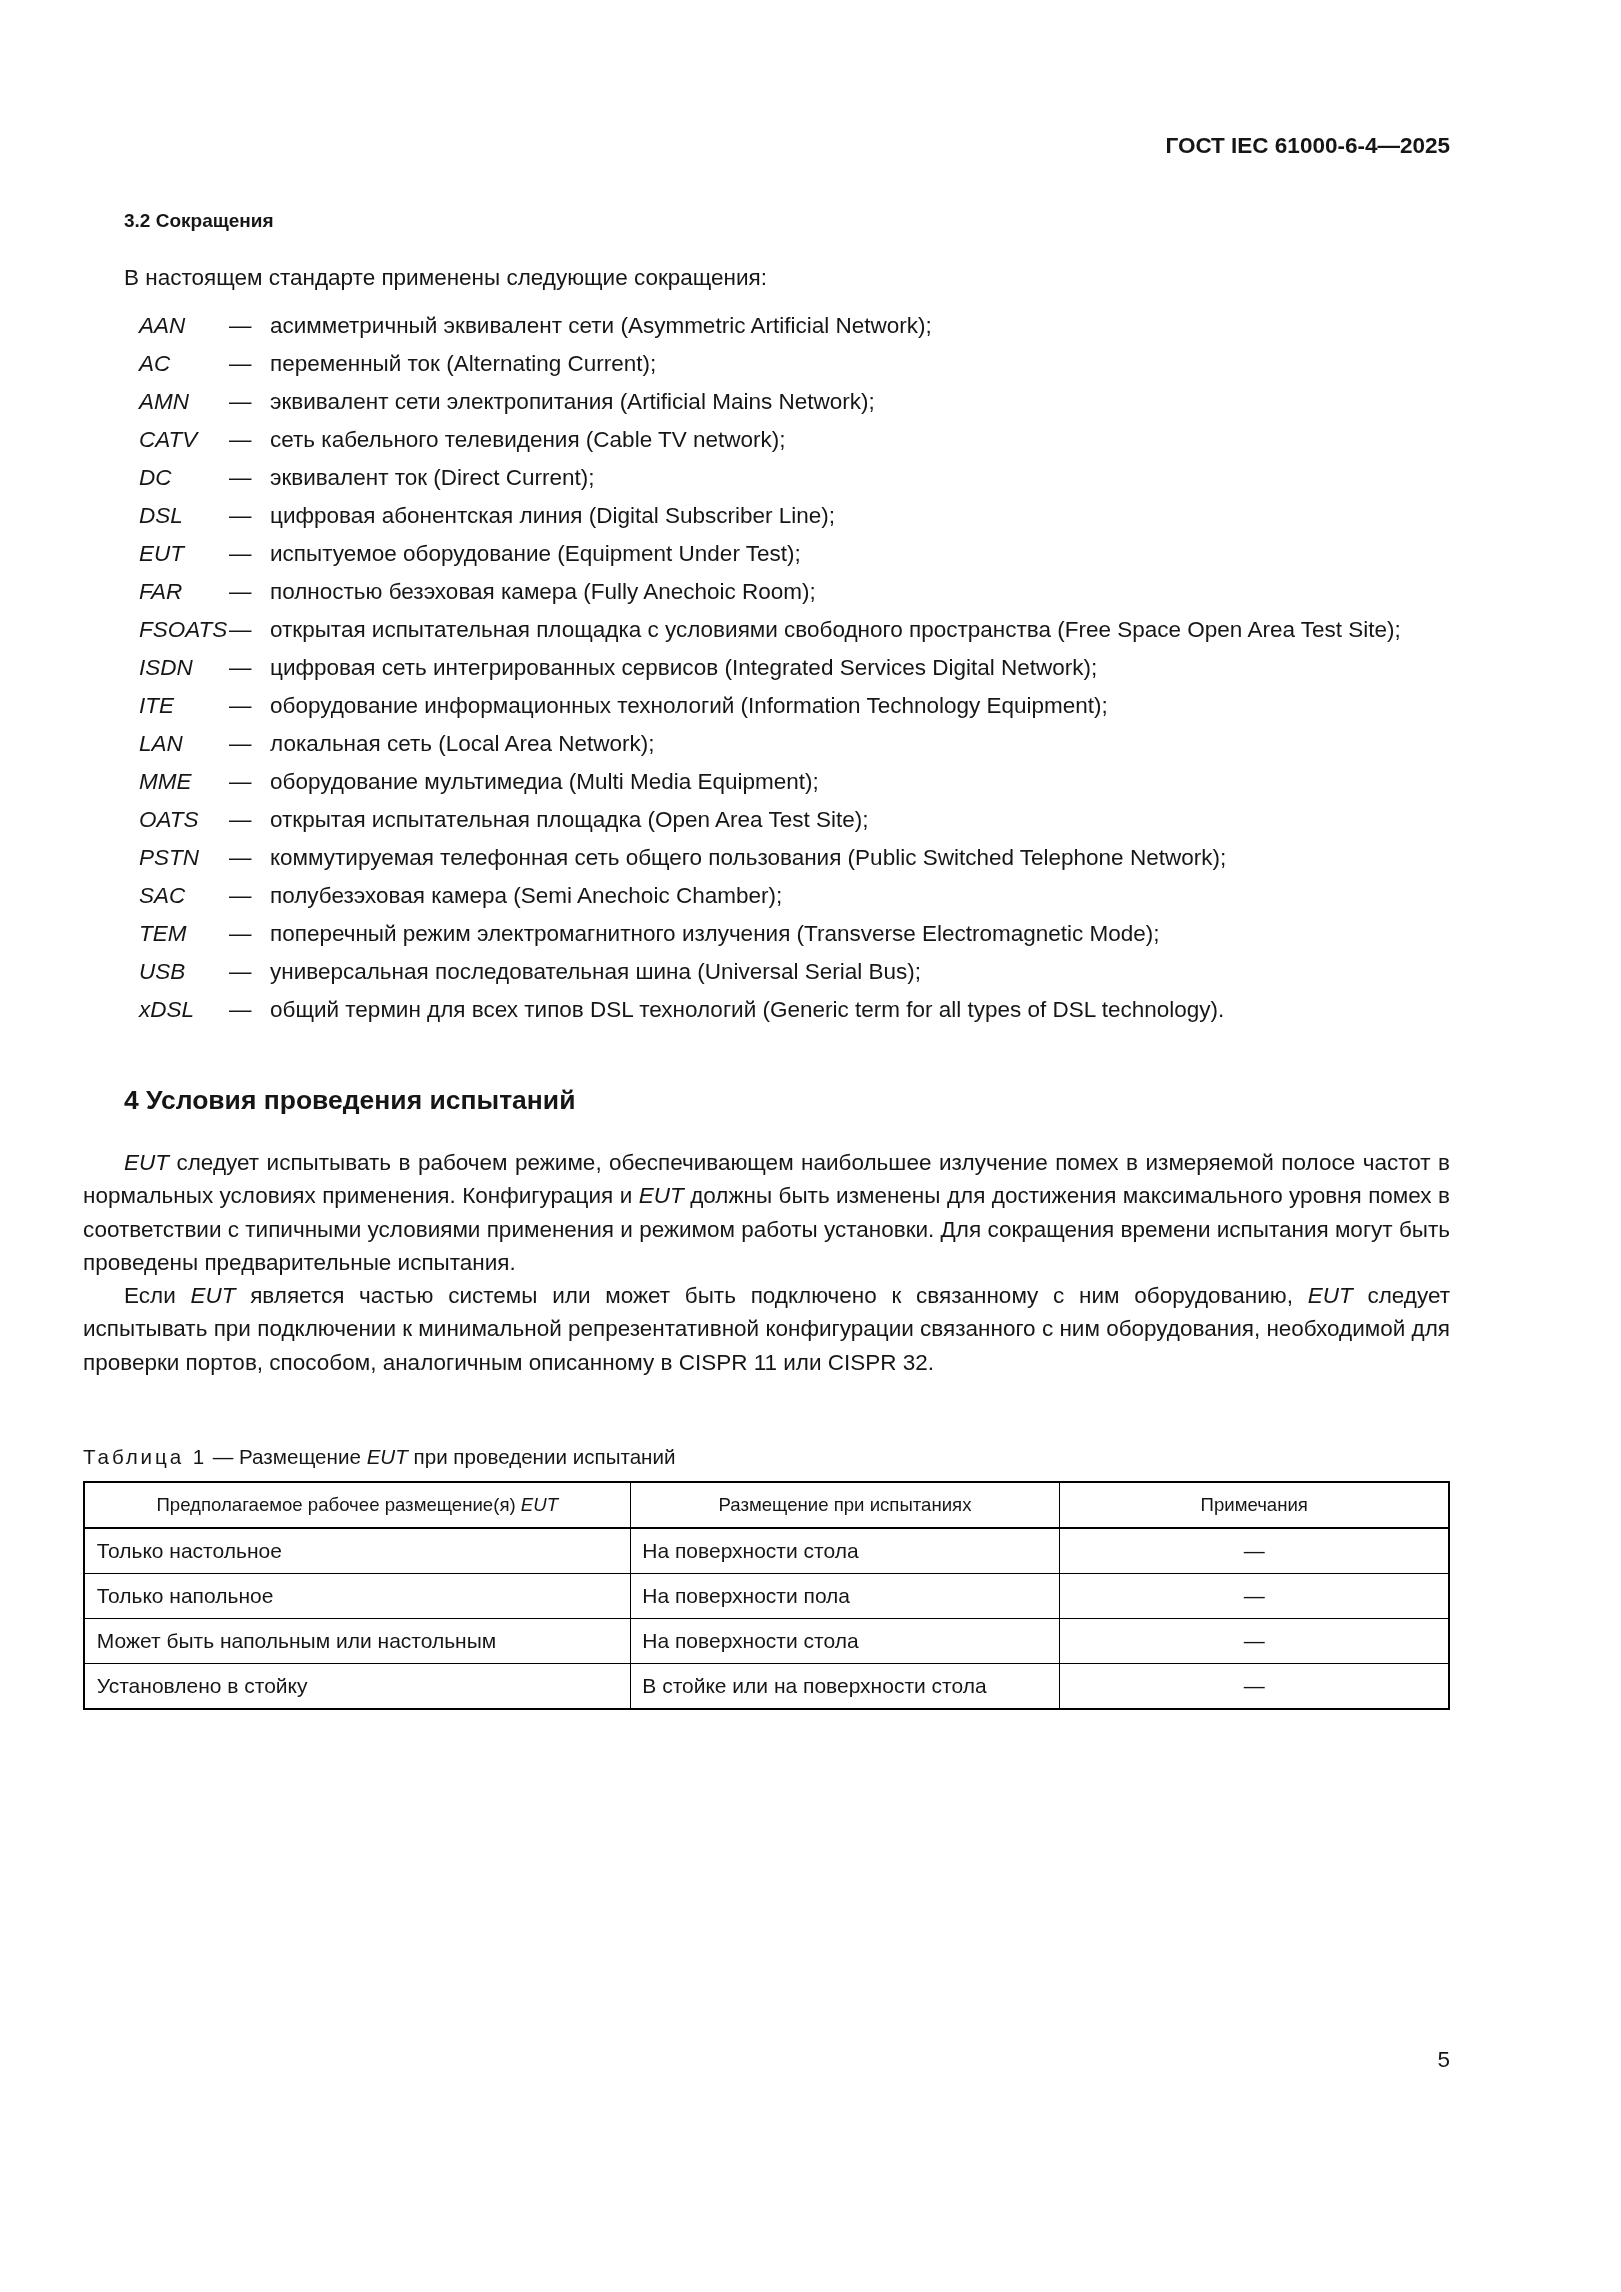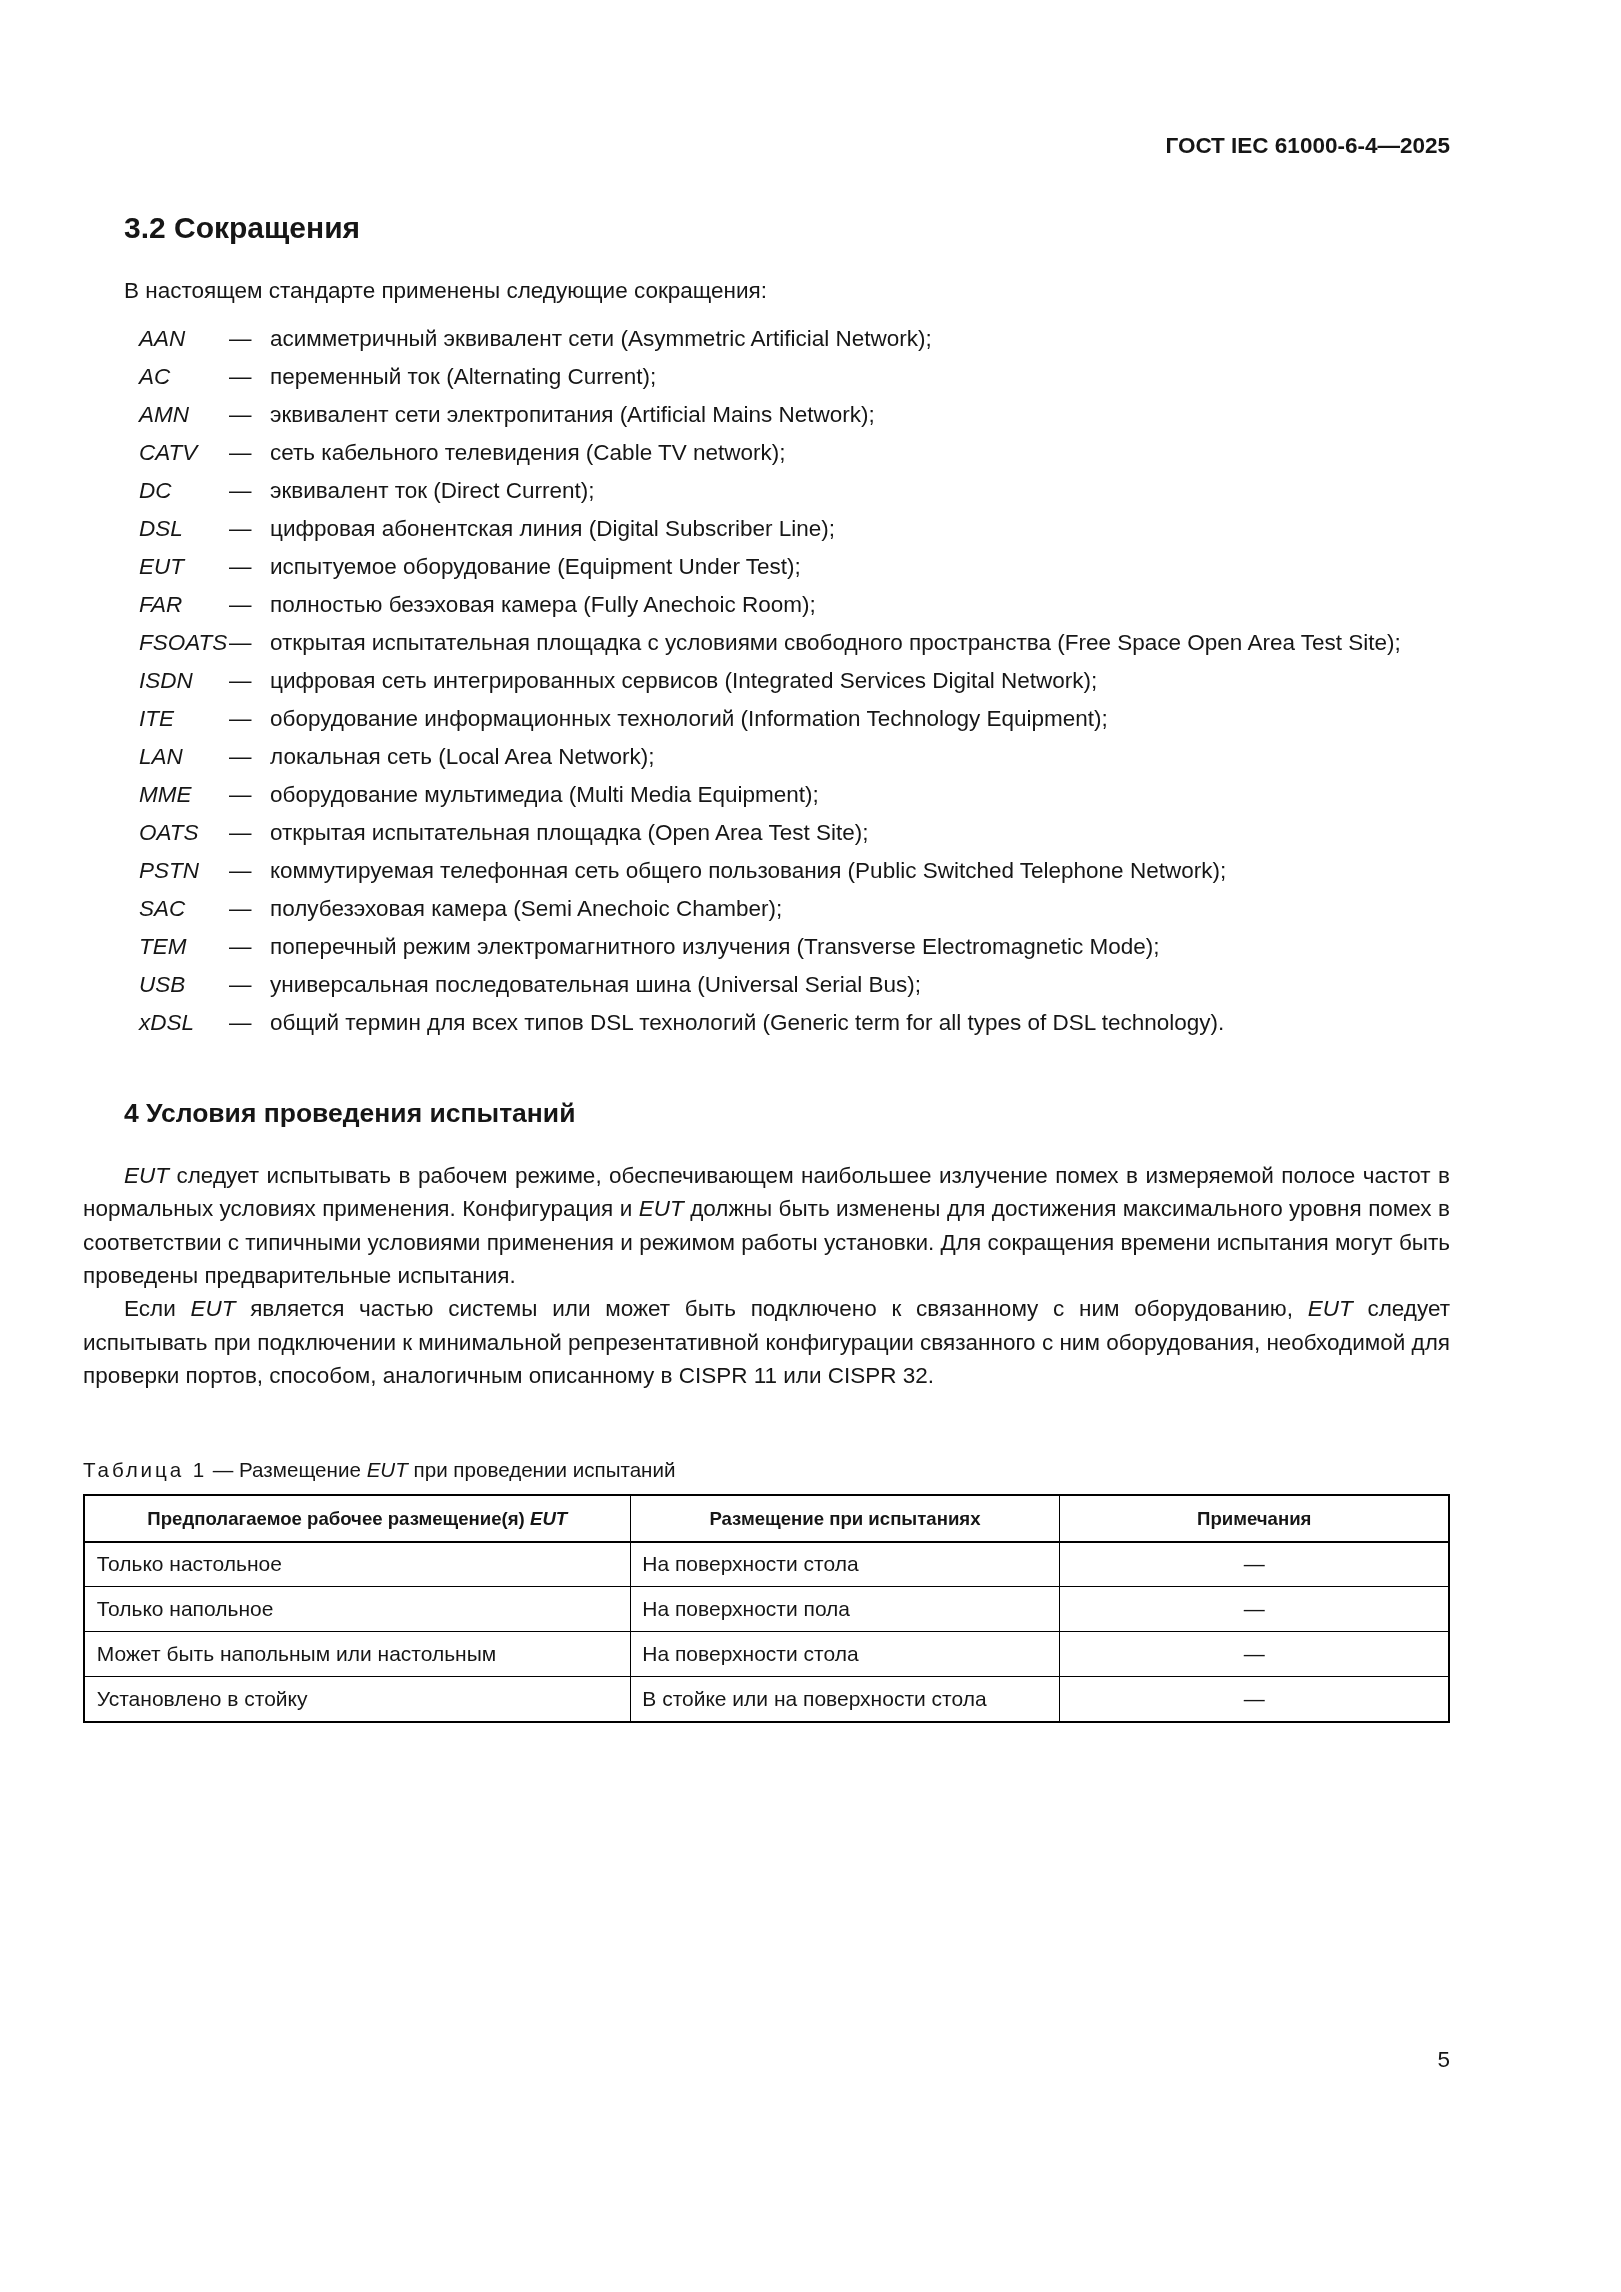--- a/index.html
+++ b/index.html
@@ -20,21 +20,21 @@
   
   .doc-header {
     text-align: right;
     font-weight: bold;
     font-size: 22.5px;
     line-height: 1.2;
   }
   
   .subsection-title {
     margin: 51px 0 0 41px;
-    font-size: 30px;
+    font-size: 19px;
     font-weight: bold;
     line-height: 1.2;
   }
   .intro {
     margin: 29px 0 0 0;
     text-indent: 41px;
     font-size: 22.5px;
     line-height: 1.45;
   }
   .abbr-list { margin-top: 13.7px; }
@@ -71,21 +71,21 @@
   .caption-label { letter-spacing: 2.9px; }
   table.gost-table {
     width: 100%;
     border-collapse: collapse;
     border: 2px solid #000;
     table-layout: fixed;
   }
   table.gost-table th {
     border: 1px solid #000;
     border-bottom: 2px solid #000;
-    font-weight: bold;
+    font-weight: normal;
     font-size: 18.6px;
     text-align: center;
     vertical-align: middle;
     padding: 10.8px 9.8px;
     line-height: 1.25;
   }
   table.gost-table td {
     border: 1px solid #000;
     font-size: 21px;
     padding: 8.8px 11.8px;

